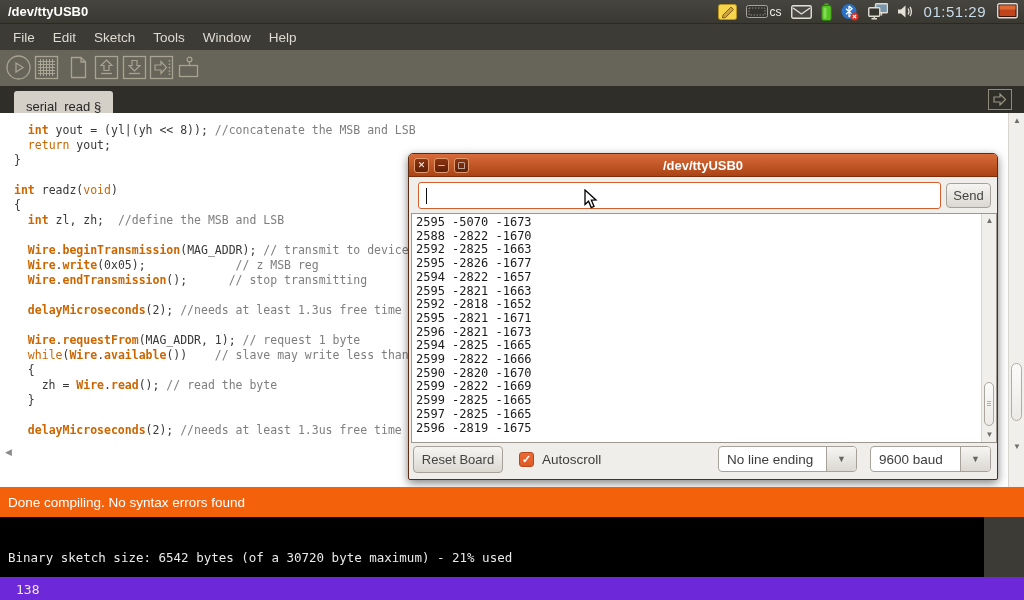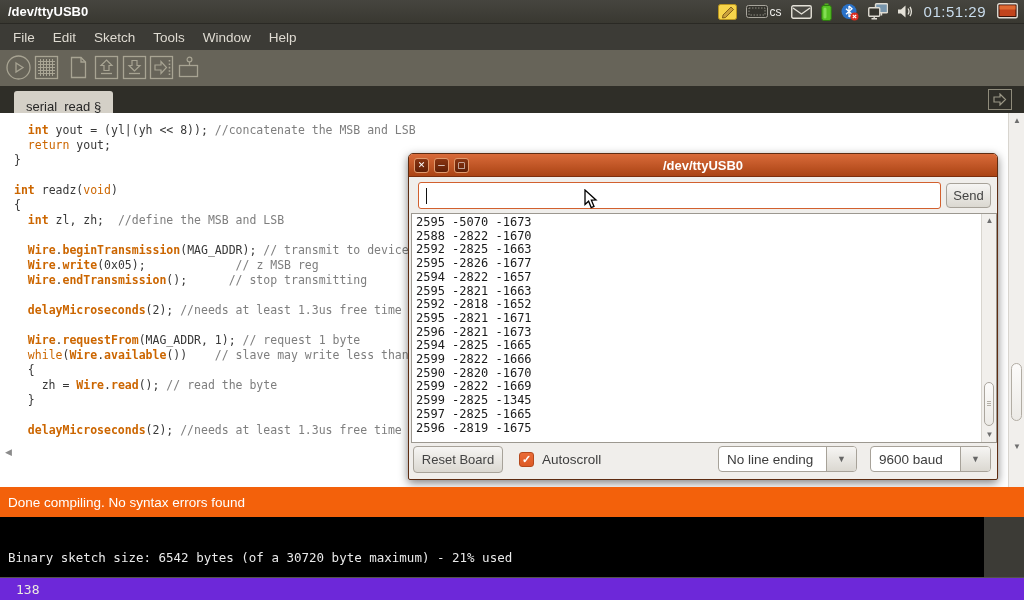--- a/index.html
+++ b/index.html
@@ -310,21 +310,21 @@
           <div class="serial-line">2595 -2826 -1677</div>
           <div class="serial-line">2594 -2822 -1657</div>
           <div class="serial-line">2595 -2821 -1663</div>
           <div class="serial-line">2592 -2818 -1652</div>
           <div class="serial-line">2595 -2821 -1671</div>
           <div class="serial-line">2596 -2821 -1673</div>
           <div class="serial-line">2594 -2825 -1665</div>
           <div class="serial-line">2599 -2822 -1666</div>
           <div class="serial-line">2590 -2820 -1670</div>
           <div class="serial-line">2599 -2822 -1669</div>
-          <div class="serial-line">2599 -2825 -1345</div>
+          <div class="serial-line">2599 -2825 -1665</div>
           <div class="serial-line">2597 -2825 -1665</div>
           <div class="serial-line">2596 -2819 -1675</div>
         </div>
       <div id="sm-scrollbar">
         <span class="arr" id="ss-up">▲</span>
         <div class="thumb">
           <span class="grip">
               <i></i>
               <i></i>
               <i></i>

